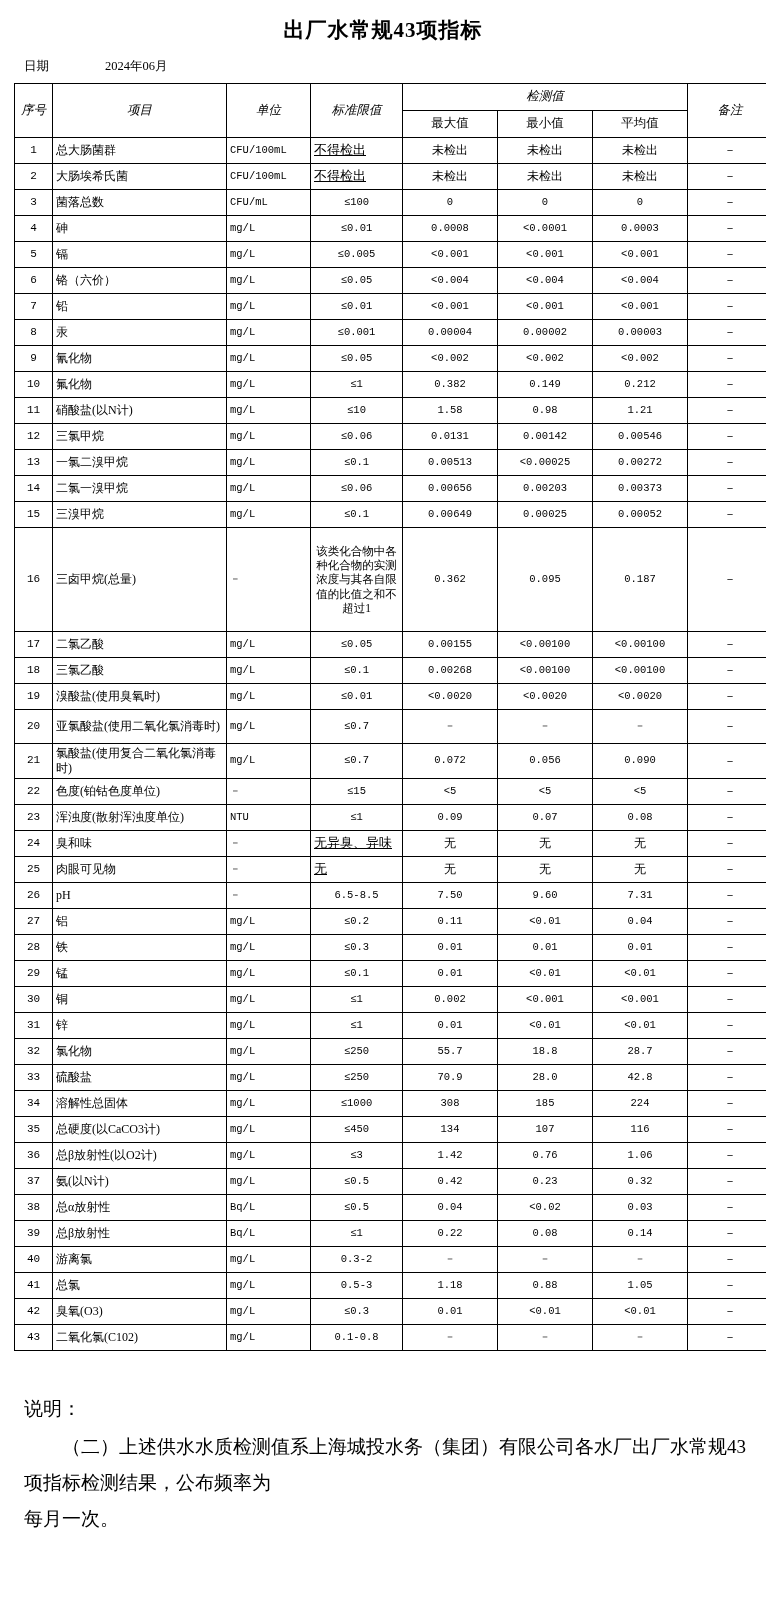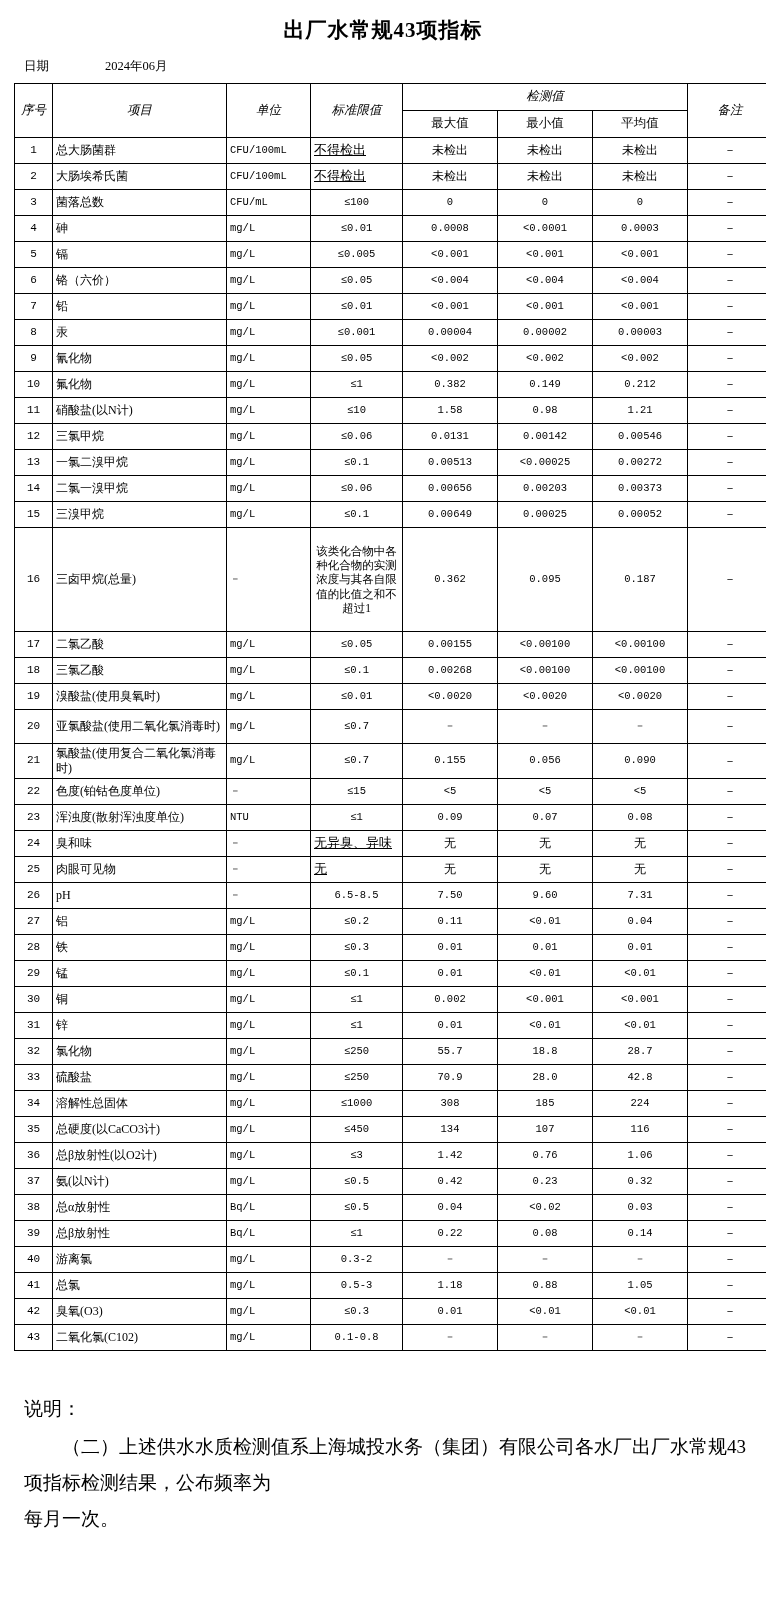--- a/index.html
+++ b/index.html
@@ -355,21 +355,21 @@
           <td class="num">－</td>
           <td class="num">－</td>
           <td class="num">－</td>
           <td class="cn">－</td>
         </tr>
         <tr class="r" style="height: 34px;">
           <td class="idx">21</td>
           <td class="item">氯酸盐(使用复合二氧化氯消毒时)</td>
           <td class="unit">mg/L</td>
           <td class="limit">≤0.7</td>
-          <td class="num">0.155</td>
+          <td class="num">0.072</td>
           <td class="num">0.056</td>
           <td class="num">0.090</td>
           <td class="cn">－</td>
         </tr>
         <tr class="r">
           <td class="idx">22</td>
           <td class="item">色度(铂钴色度单位)</td>
           <td class="unit">－</td>
           <td class="limit">≤15</td>
           <td class="num">&lt;5</td>

